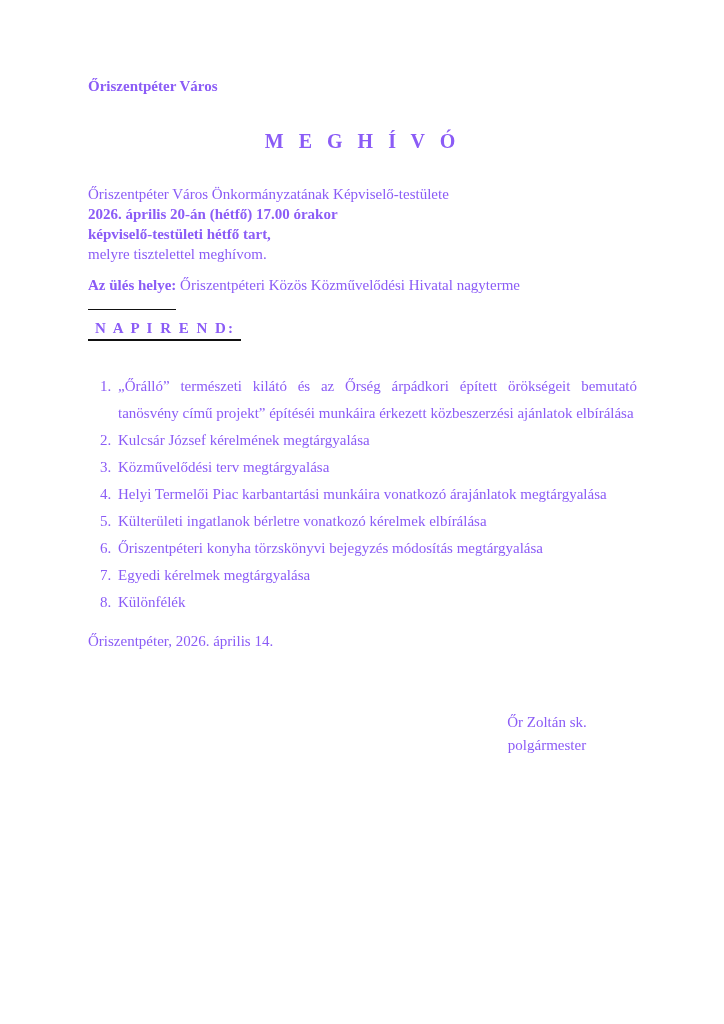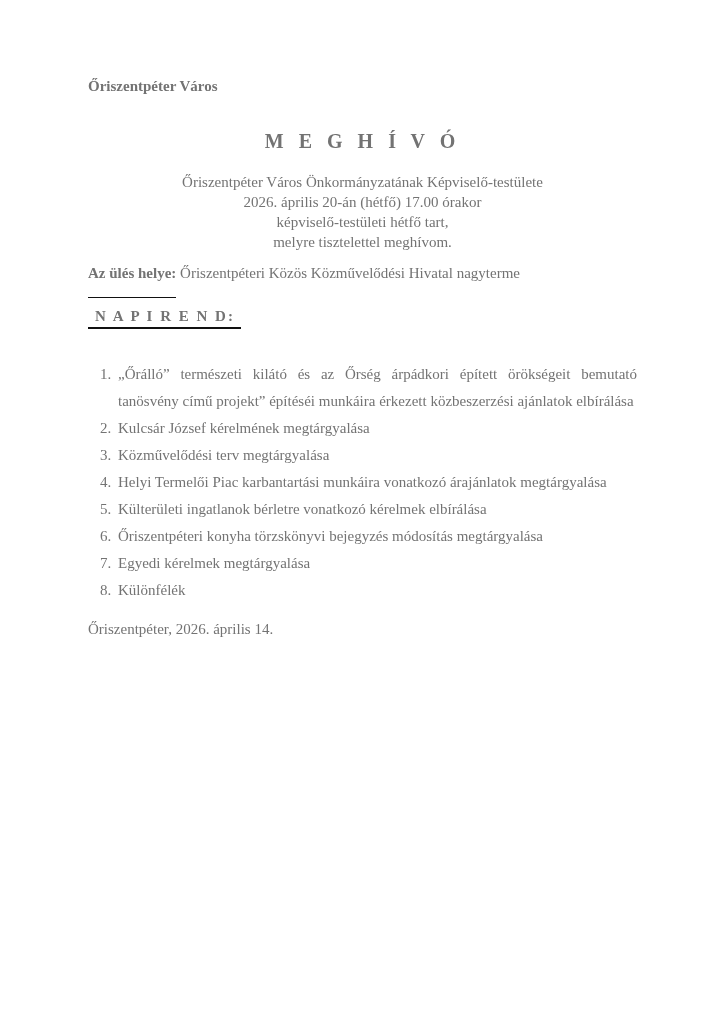--- a/index.html
+++ b/index.html
@@ -5,21 +5,21 @@
   html, body {
     margin: 0;
     padding: 0;
     background: #ffffff;
   }
   .page {
     position: relative;
     width: 724px;
     height: 1024px;
     background: #ffffff;
-    color: #737373;
+    color: #8b5cf6;
     font-family: "Liberation Serif", "DejaVu Serif", serif;
     font-size: 15px;
     box-sizing: border-box;
     padding: 76px 87px 0 88px;
     overflow: hidden;
   }
   .sender {
     line-height: 20px;
   }
   .sender-line1 {
@@ -31,26 +31,26 @@
   }
   .doc-title {
     margin-top: 32px;
     text-align: center;
     font-size: 20px;
     font-weight: bold;
     letter-spacing: 5px;
     line-height: 26px;
   }
   .intro {
-    margin-top: 18px;
-    text-align: center;
+    margin-top: 30px;
+    text-align: left;
     line-height: 20px;
   }
   .intro .bold {
-    font-weight: normal;
+    font-weight: bold;
   }
   .location-line {
     margin-top: 11px;
     line-height: 20px;
   }
   .location-label {
     font-weight: bold;
     border-bottom: 1.5px solid #111;
     padding-bottom: 16px;
   }
@@ -118,14 +118,18 @@
     <li>Közművelődési terv megtárgyalása</li>
     <li>Helyi Termelői Piac karbantartási munkáira vonatkozó árajánlatok megtárgyalása</li>
     <li>Külterületi ingatlanok bérletre vonatkozó kérelmek elbírálása</li>
     <li>Őriszentpéteri konyha törzskönyvi bejegyzés módosítás megtárgyalása</li>
     <li>Egyedi kérelmek megtárgyalása</li>
     <li>Különfélék</li>
   </ol>
 
   <div class="date-line">Őriszentpéter, 2026. április 14.</div>
 
+  <div class="signature">
+    <div>Őr Zoltán sk.</div>
+    <div>polgármester</div>
+  </div>
 
 </div>
 
 </body></html>

